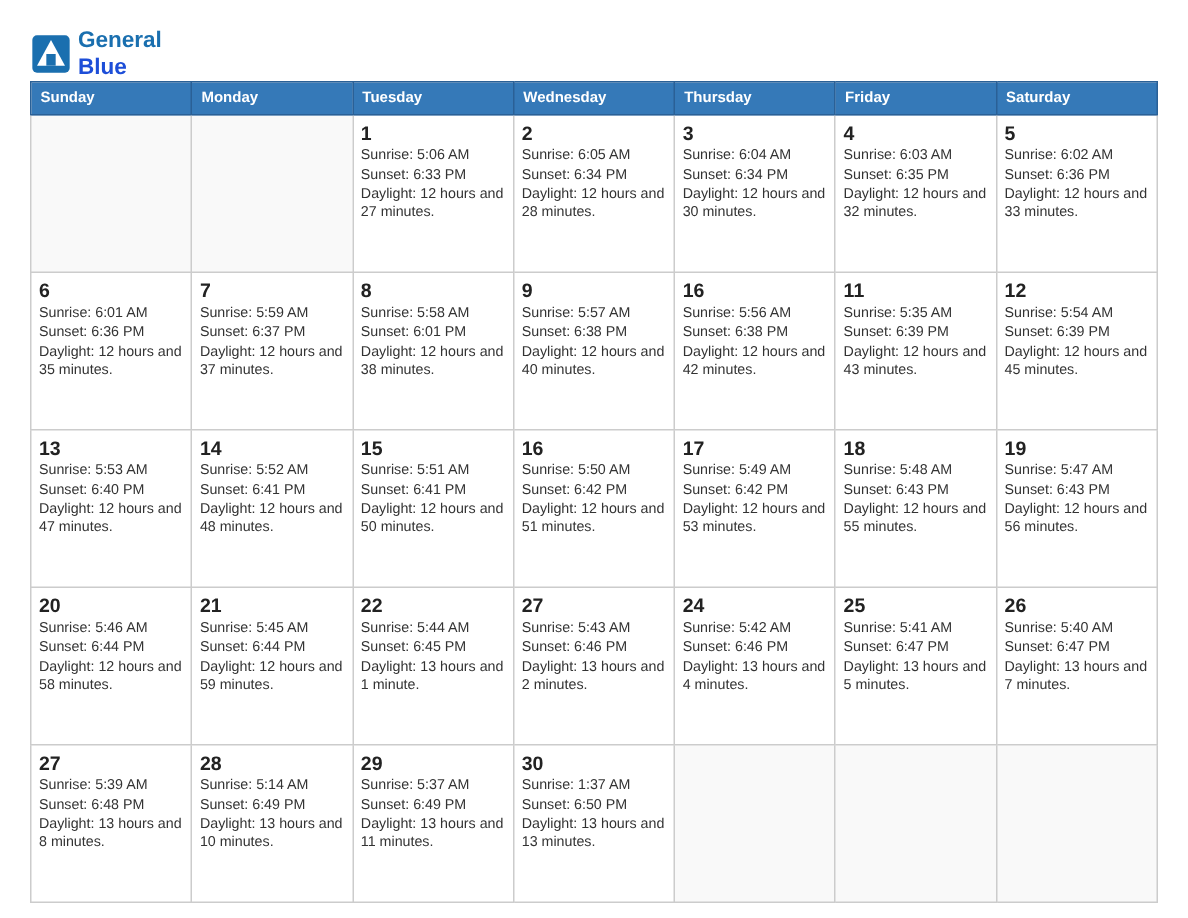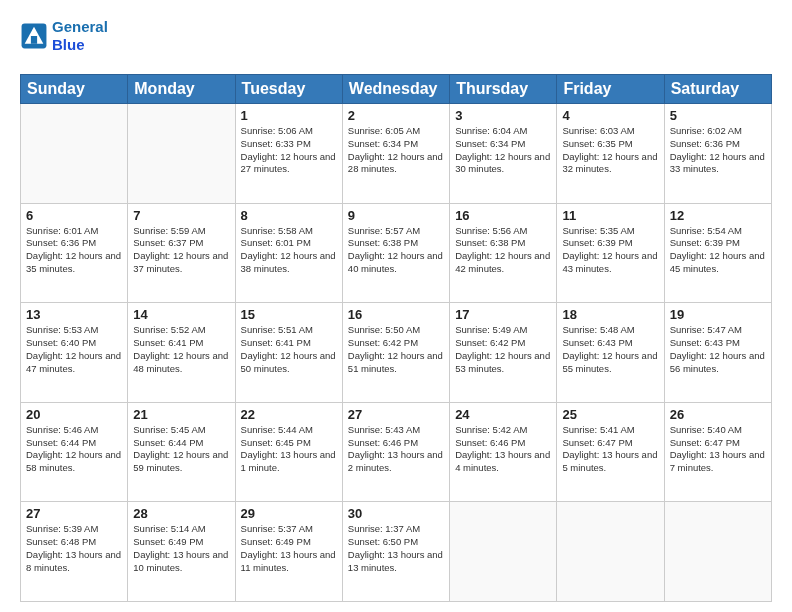--- a/index.html
+++ b/index.html
@@ -14,21 +14,21 @@
       width: 792px;
       height: 612px;
       padding: 18px 20px 10px 20px;
       display: flex;
       flex-direction: column;
     }
     .header {
       display: flex;
       justify-content: space-between;
       align-items: flex-start;
-      margin-bottom: 20px;
+      margin-bottom: 0;
     }
     .logo {
       display: flex;
       align-items: center;
       gap: 4px;
     }
     .logo-text {
       font-size: 15px;
       font-weight: bold;
       color: #333;
@@ -57,21 +57,21 @@
     }
     .calendar {
       flex: 1;
       border-collapse: collapse;
       width: 100%;
       table-layout: fixed;
     }
     .calendar thead tr th {
       background: #3579b8;
       color: #fff;
-      font-size: 16px;
+      font-size: 10px;
       font-weight: bold;
       padding: 5px 6px;
       text-align: left;
       border: 1px solid #2a6096;
     }
     .calendar tbody tr td {
       border: 1px solid #ccc;
       vertical-align: top;
       padding: 4px 5px;
       font-size: 10px;

